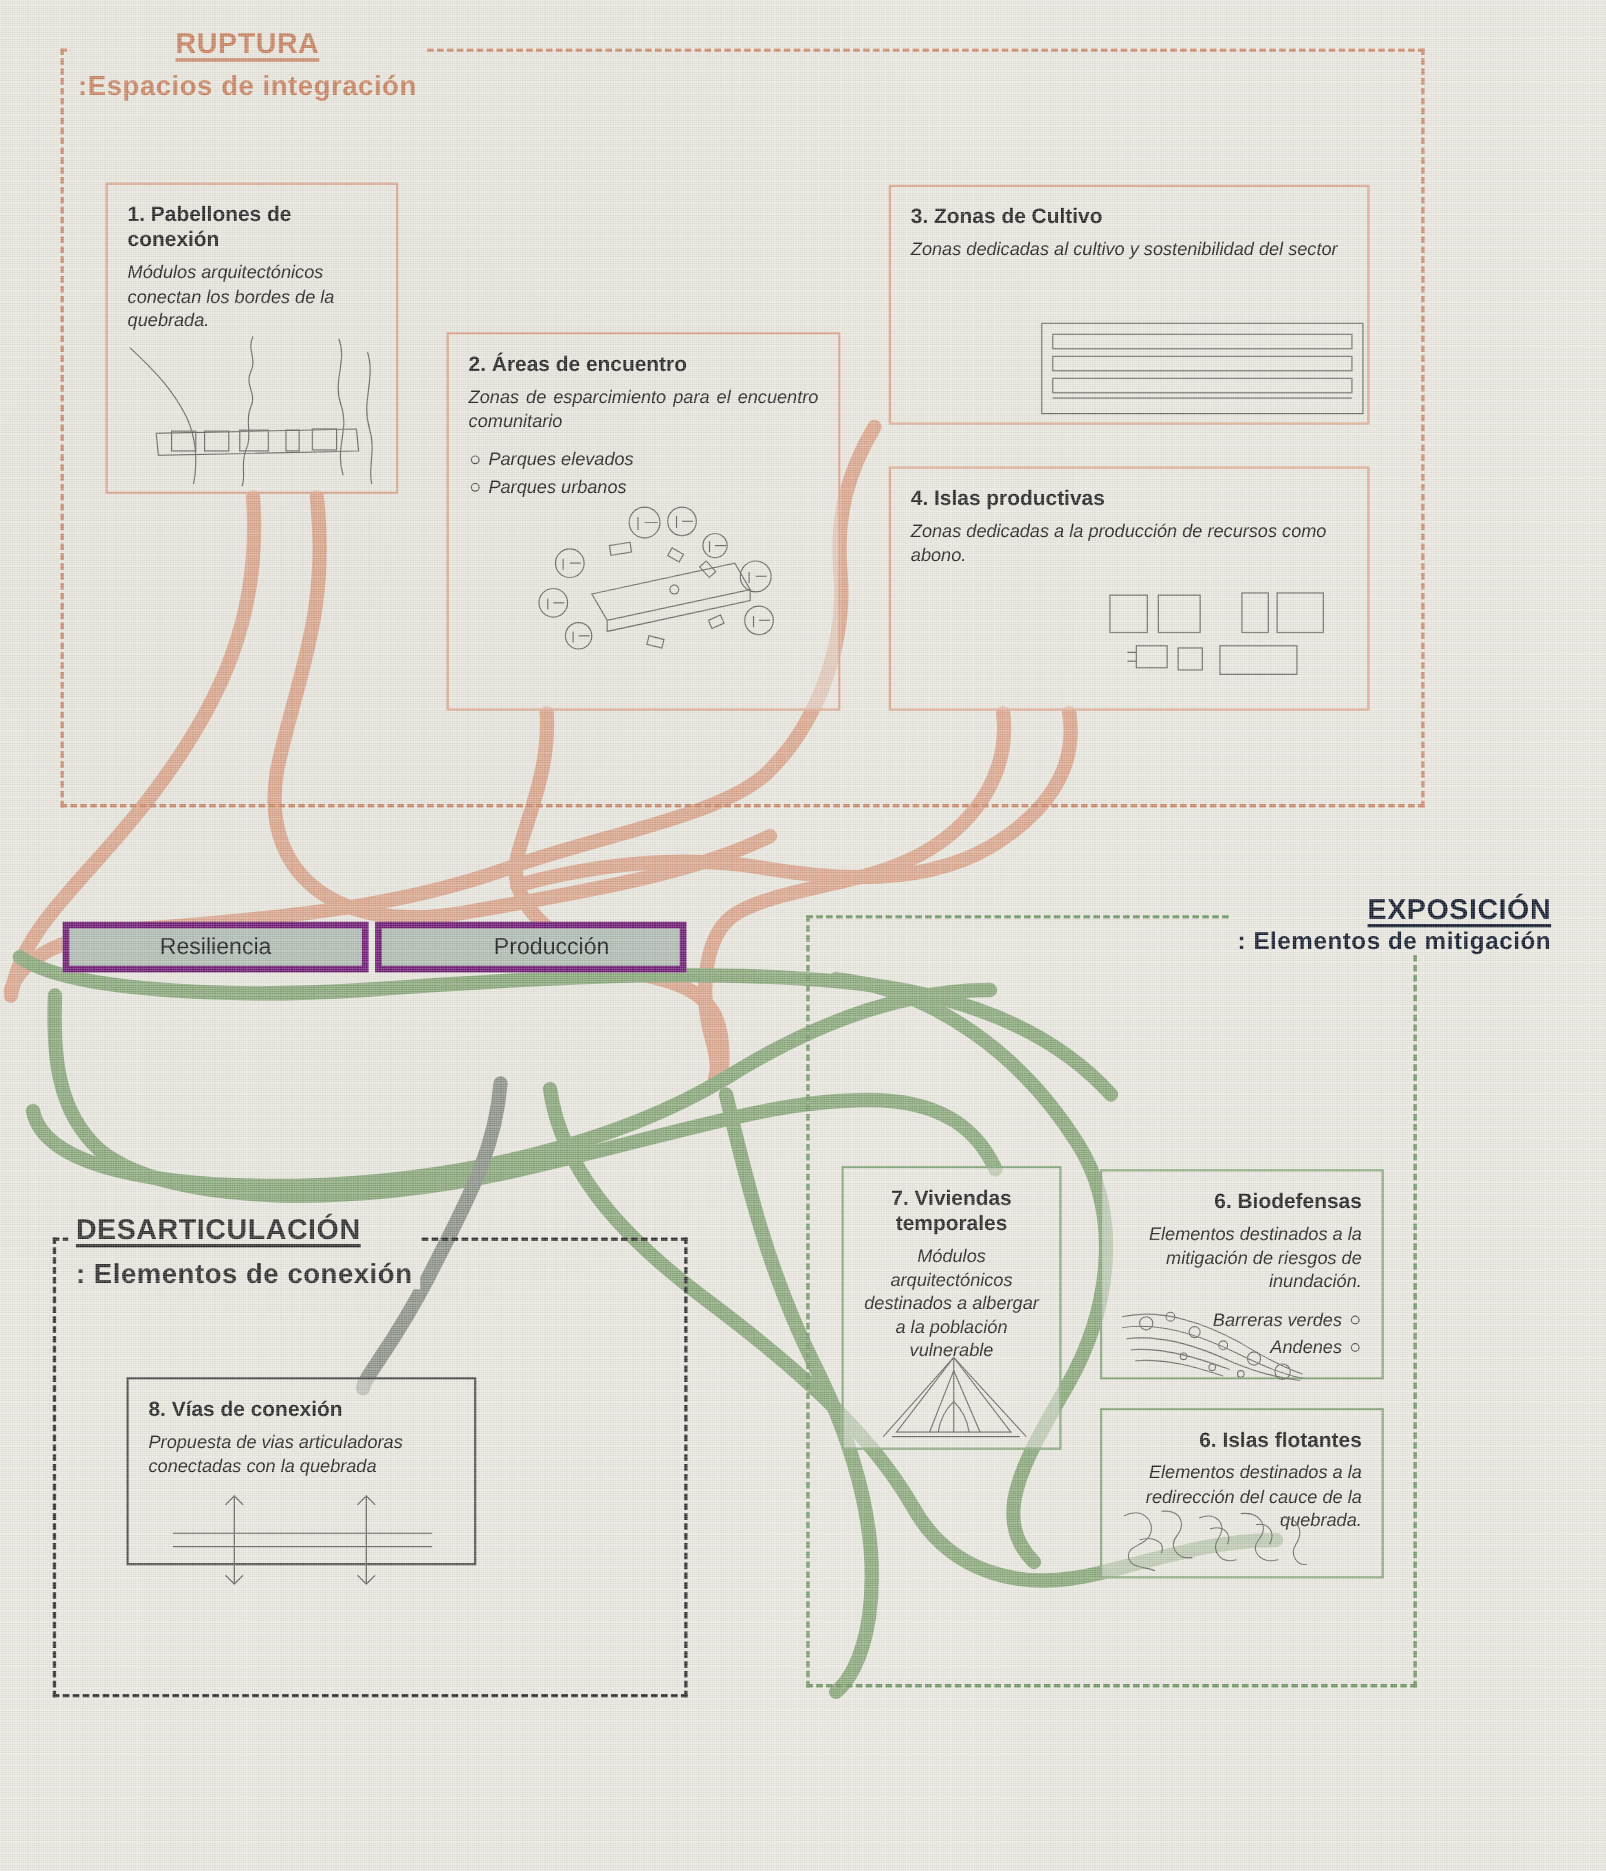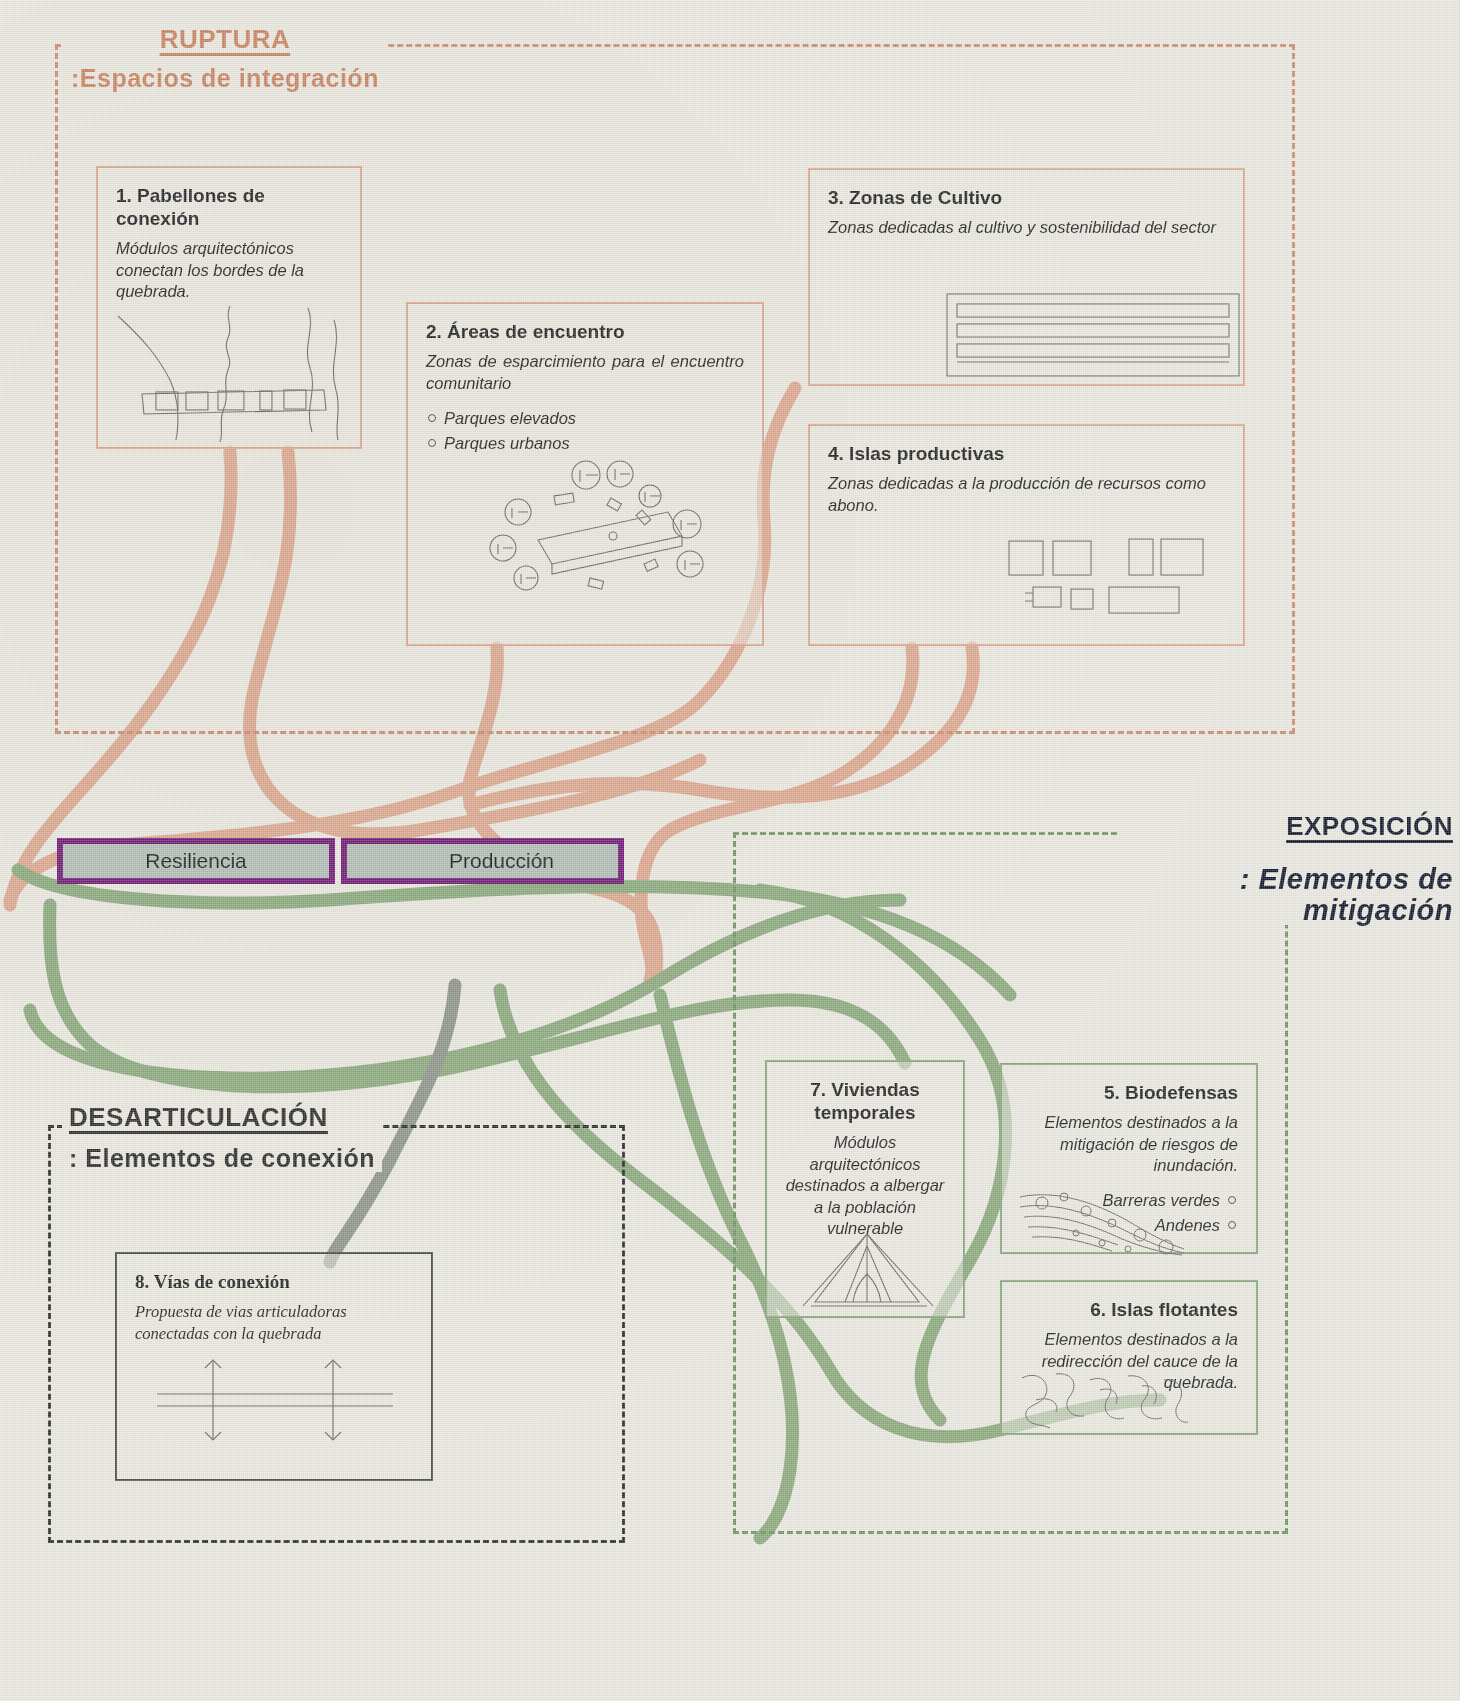--- a/index.html
+++ b/index.html
@@ -41,21 +41,21 @@
   }
   .group-title .kicker{
     display:inline-block;text-decoration:underline;text-underline-offset:5px;
     text-decoration-thickness:3px;
   }
   .group-title .sub{display:block;font-weight:700;}
 
   .t-ruptura{left:64px;top:26px;color:#c8825f;font-size:26px;text-align:center;}
   .t-ruptura .sub{font-size:25px;margin-top:12px;color:#c8825f;}
   .t-exposicion{left:1118px;top:813px;color:#0f172a;font-size:26px;text-align:right;}
-  .t-exposicion .sub{font-size:29px;margin-top:24px;font-style:italic;}
+  .t-exposicion .sub{font-size:22px;margin-top:4px;}
   .t-desart{left:62px;top:1104px;color:#2b2b2b;font-size:26px;text-align:left;}
   .t-desart .sub{font-size:25px;margin-top:14px;}
 
   
   .card{
     position:absolute;box-sizing:border-box;z-index:15;
     padding:16px 18px;background:rgba(232,230,222,.55);
   }
   .card.orange{border:2px solid #dca68c;}
   .card.green{border:2px solid #86a67a;}
@@ -87,21 +87,21 @@
   .sketch{position:absolute;pointer-events:none;}
 
   
   #card1{left:96px;top:166px;width:266px;height:283px;}
   #card2{left:406px;top:302px;width:358px;height:344px;}
   #card3{left:808px;top:168px;width:437px;height:218px;}
   #card4{left:808px;top:424px;width:437px;height:222px;}
   #card5{left:1000px;top:1063px;width:258px;height:191px;}
   #card6{left:1000px;top:1280px;width:258px;height:155px;}
   #card7{left:765px;top:1060px;width:200px;height:258px;}
-  #card8{left:115px;top:1252px;width:318px;height:229px;font-family:Liberation Serif, serif;}
+  #card8{left:115px;top:1252px;width:318px;height:171px;}
 
   
   .bar{
     position:absolute;z-index:25;box-sizing:border-box;
     background:#b2bdb4;border:6px solid #701a75;
     display:flex;align-items:center;justify-content:center;
     font-size:21px;color:#1d1d1d;
   }
   #bar-res{left:57px;top:838px;width:278px;height:46px;}
   #bar-prod{left:341px;top:838px;width:283px;height:46px;padding-left:38px;}
@@ -245,21 +245,21 @@
         <rect x="156" y="8" width="42" height="36"></rect>
         <rect x="28" y="56" width="28" height="20"></rect>
         <rect x="66" y="58" width="22" height="20"></rect>
         <path d="M20,62 L28,62 M20,70 L28,70"></path>
         <rect x="104" y="56" width="70" height="26"></rect>
       </g>
     </svg>
   </div>
 
   <div class="card green align-right" id="card5">
-    <h3>5. Biodefensas</h3>
+    <h3>6. Biodefensas</h3>
     <p>Elementos destinados a la mitigación de riesgos de inundación.</p>
     <ul>
       <li>Barreras verdes</li>
       <li>Andenes</li>
     </ul>
     <svg class="sketch" style="left:14px;top:112px;" width="175" height="80" viewBox="0 0 175 80">
       <g fill="none" stroke="#6a6a64" stroke-width="1">
         <path d="M4,20 C40,12 80,26 112,44 C132,56 150,66 168,72"></path>
         <path d="M4,30 C40,24 78,38 110,54 C130,64 148,72 168,76"></path>
         <path d="M8,40 C42,36 76,48 106,62 C126,70 146,76 166,78"></path>

